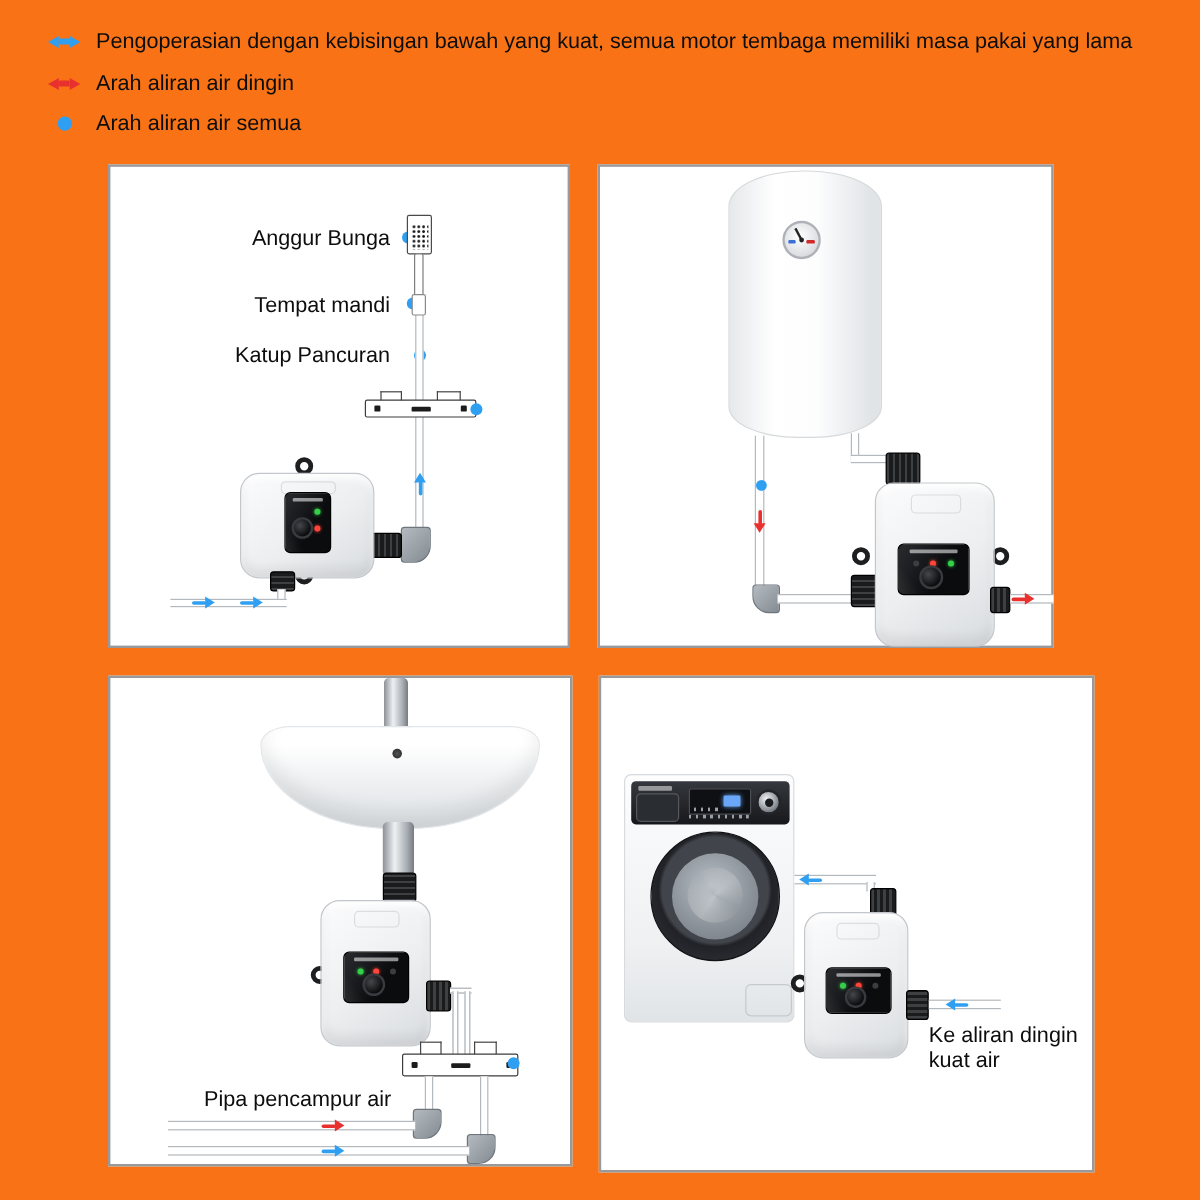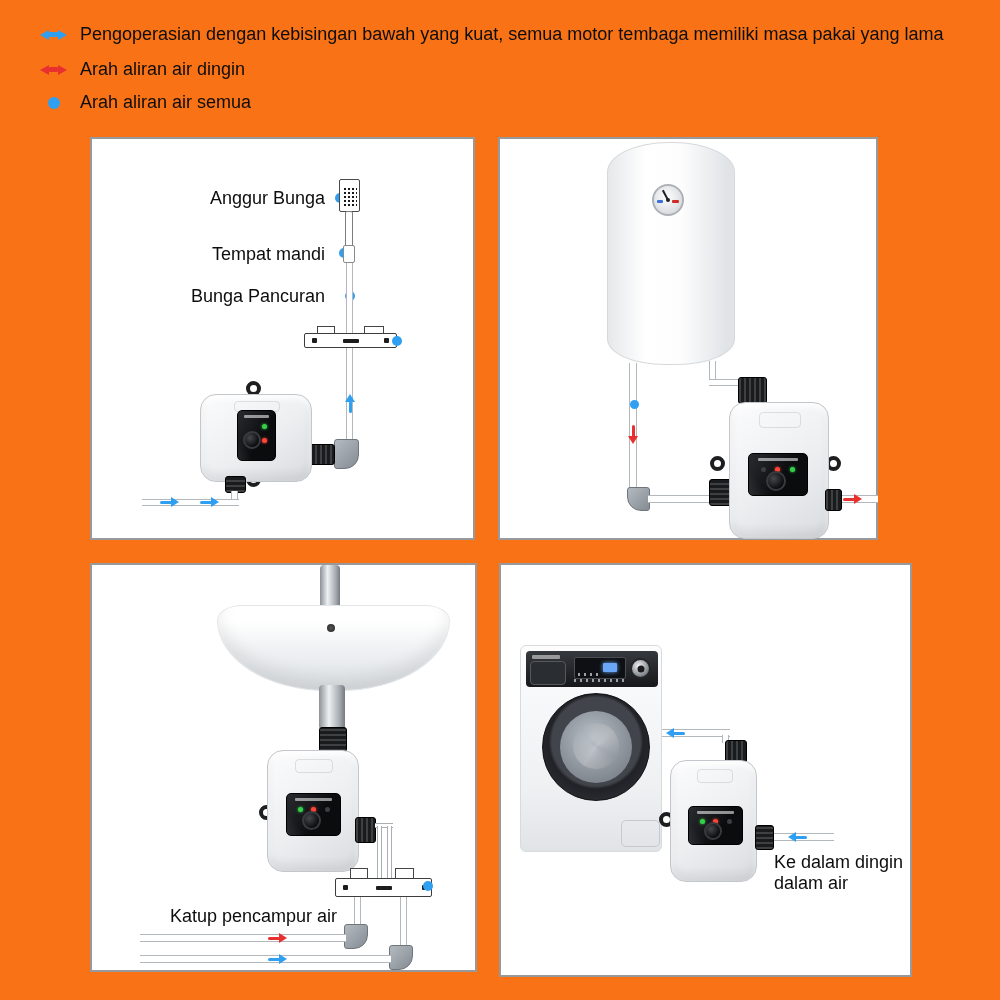--- a/index.html
+++ b/index.html
@@ -124,21 +124,21 @@
         <span class="bluedot"></span>
       </span>
     <span class="txt">Arah aliran air semua</span>
   </div>
 
   <section class="panel" style="left:90px;top:137px;width:385px;height:403px;">
     <div class="lbl" style="right:148px;top:49px;">Anggur Bunga</div>
     <i class="dot" style="left:243px;top:54px;width:10px;height:10px;"></i>
     <div class="lbl" style="right:148px;top:105px;">Tempat mandi</div>
     <i class="dot" style="left:247px;top:109px;width:10px;height:10px;"></i>
-    <div class="lbl" style="right:148px;top:147px;">Bunga Pancuran</div>
+    <div class="lbl" style="right:148px;top:147px;">Katup Pancuran</div>
     <i class="dot" style="left:253px;top:152px;width:10px;height:10px;"></i>
 
     <div class="pv" style="left:254px;top:120px;width:7px;height:182px;"></div>
     <div class="shead" style="left:247px;top:40px;width:21px;height:33px;">
       <div class="sdots" style="left:3px;top:7px;width:14px;height:21px;"></div>
     </div>
     <div class="vbar" style="left:253px;top:72px;width:8px;height:38px;border-color:#7d7d7d;"></div>
     <div class="vbar" style="left:251px;top:106px;width:12px;height:18px;border-color:#8a8a8a;"></div>
 
     <div class="tab" style="left:225px;top:187px;width:18px;height:9px;"></div>
@@ -241,21 +241,21 @@
 
     <div class="pv" style="left:262px;top:332px;width:7px;height:29px;"></div>
     <div class="pv" style="left:308px;top:332px;width:7px;height:50px;"></div>
     <div class="elb" style="left:252px;top:359px;width:24px;height:25px;border-radius:3px 3px 14px 3px;"></div>
     <div class="elb" style="left:297px;top:380px;width:24px;height:25px;border-radius:3px 3px 14px 3px;"></div>
     <div class="ph" style="left:48px;top:369px;width:206px;height:8px;"></div>
     <div class="ph" style="left:48px;top:390px;width:251px;height:8px;"></div>
     <span class="ar ar-r" style="left:176px;top:368px;--c:var(--red);"></span>
     <span class="ar ar-r" style="left:176px;top:389px;--c:var(--blue);"></span>
 
-    <div class="lbl" style="left:78px;top:341px;">Katup pencampur air</div>
+    <div class="lbl" style="left:78px;top:341px;">Pipa pencampur air</div>
   </section>
 
   <section class="panel" style="left:499px;top:563px;width:413px;height:414px;">
     <div class="washer" style="left:19px;top:80px;width:142px;height:207px;">
       <div class="wstrip" style="left:5px;top:5px;width:132px;height:36px;">
         <i class="brandline" style="left:6px;top:4px;width:28px;"></i>
         <div class="abs" style="left:4px;top:10px;width:34px;height:22px;background:#2a2d31;border:1px solid #55585d;border-radius:4px;"></div>
         <div class="lcd" style="left:48px;top:6px;width:50px;height:20px;">
           <i class="lcdglow" style="left:28px;top:5px;width:14px;height:9px;"></i>
           <i class="btnrow" style="left:3px;top:15px;width:22px;"></i>
@@ -284,18 +284,18 @@
         <i class="led r" style="left:24px;top:12px;"></i>
         <i class="led o" style="left:38px;top:12px;"></i>
         <i class="knob" style="left:15px;top:15px;width:18px;height:18px;"></i>
       </div>
     </div>
     <div class="fit hr" style="left:254px;top:260px;width:19px;height:25px;"></div>
     <div class="ph" style="left:273px;top:268px;width:60px;height:8px;"></div>
     <span class="ar ar-l" style="left:287px;top:267px;--c:var(--blue);"></span>
 
     <div class="lbl" style="left:273px;top:287px;line-height:21px;">
-      <div>Ke dalam dingin</div>
-      <div>dalam air</div>
+      <div>Ke aliran dingin</div>
+      <div>kuat air</div>
     </div>
   </section>
 
 </div>
 
 </body></html>

